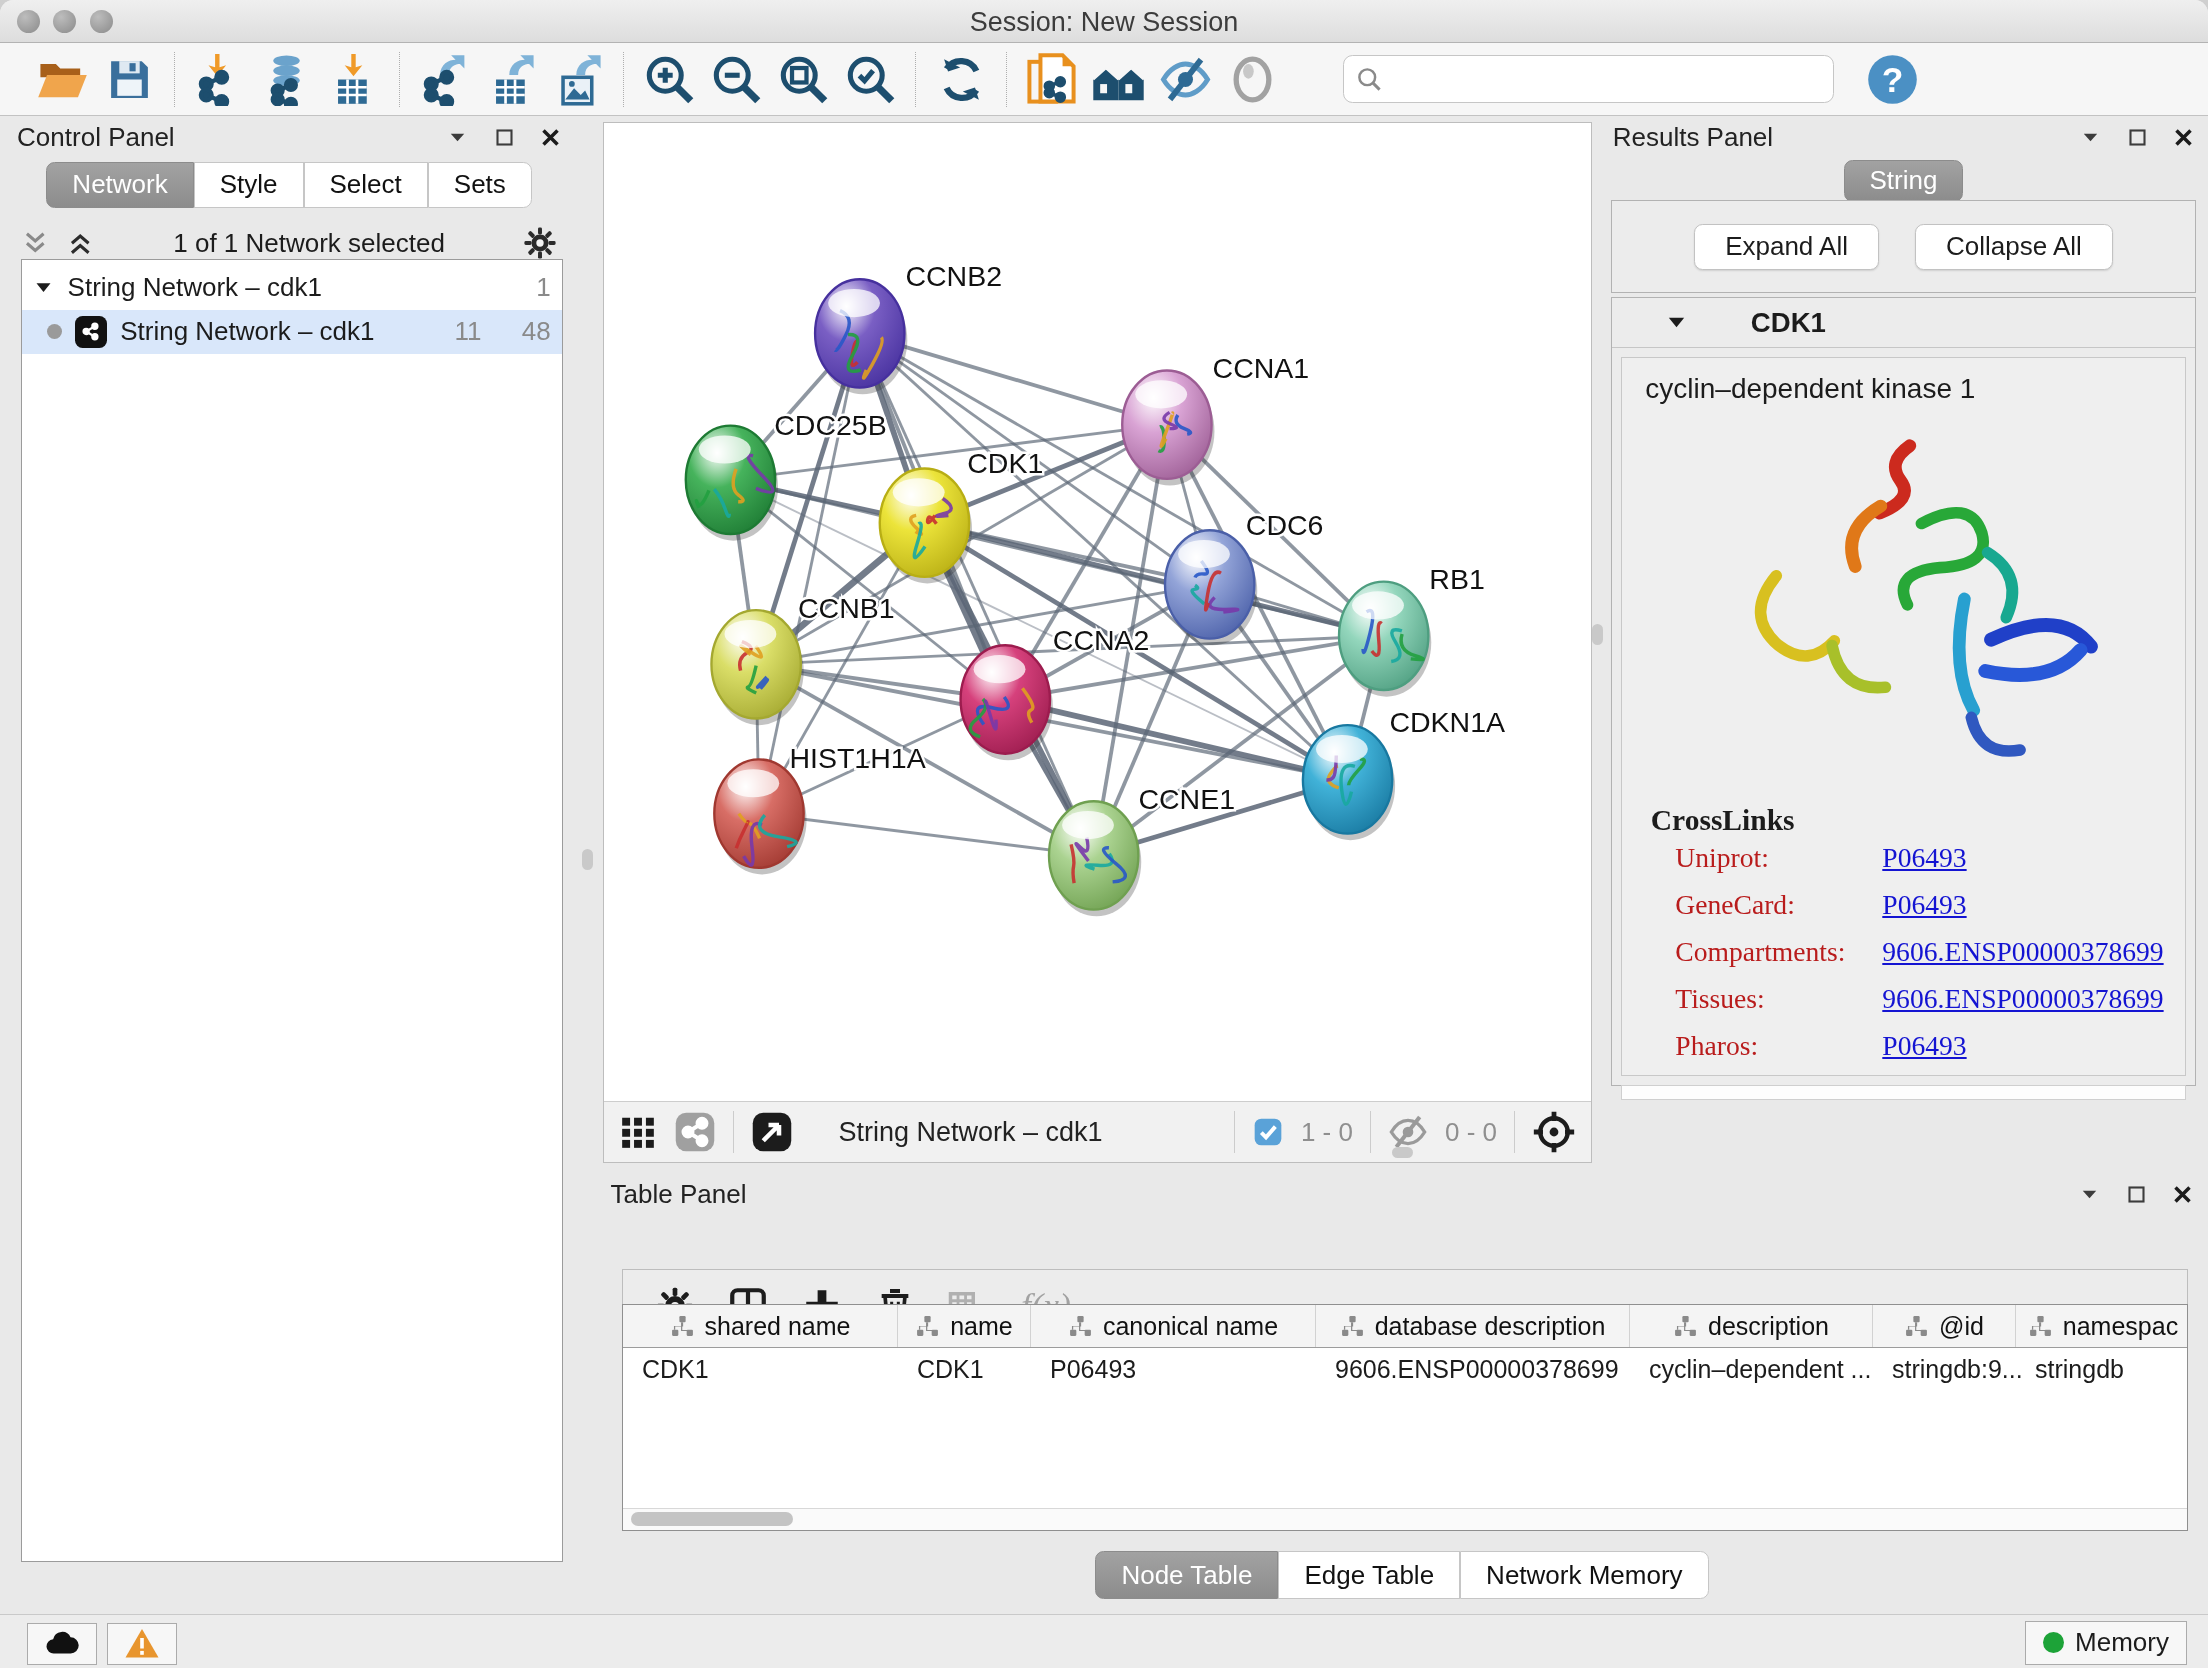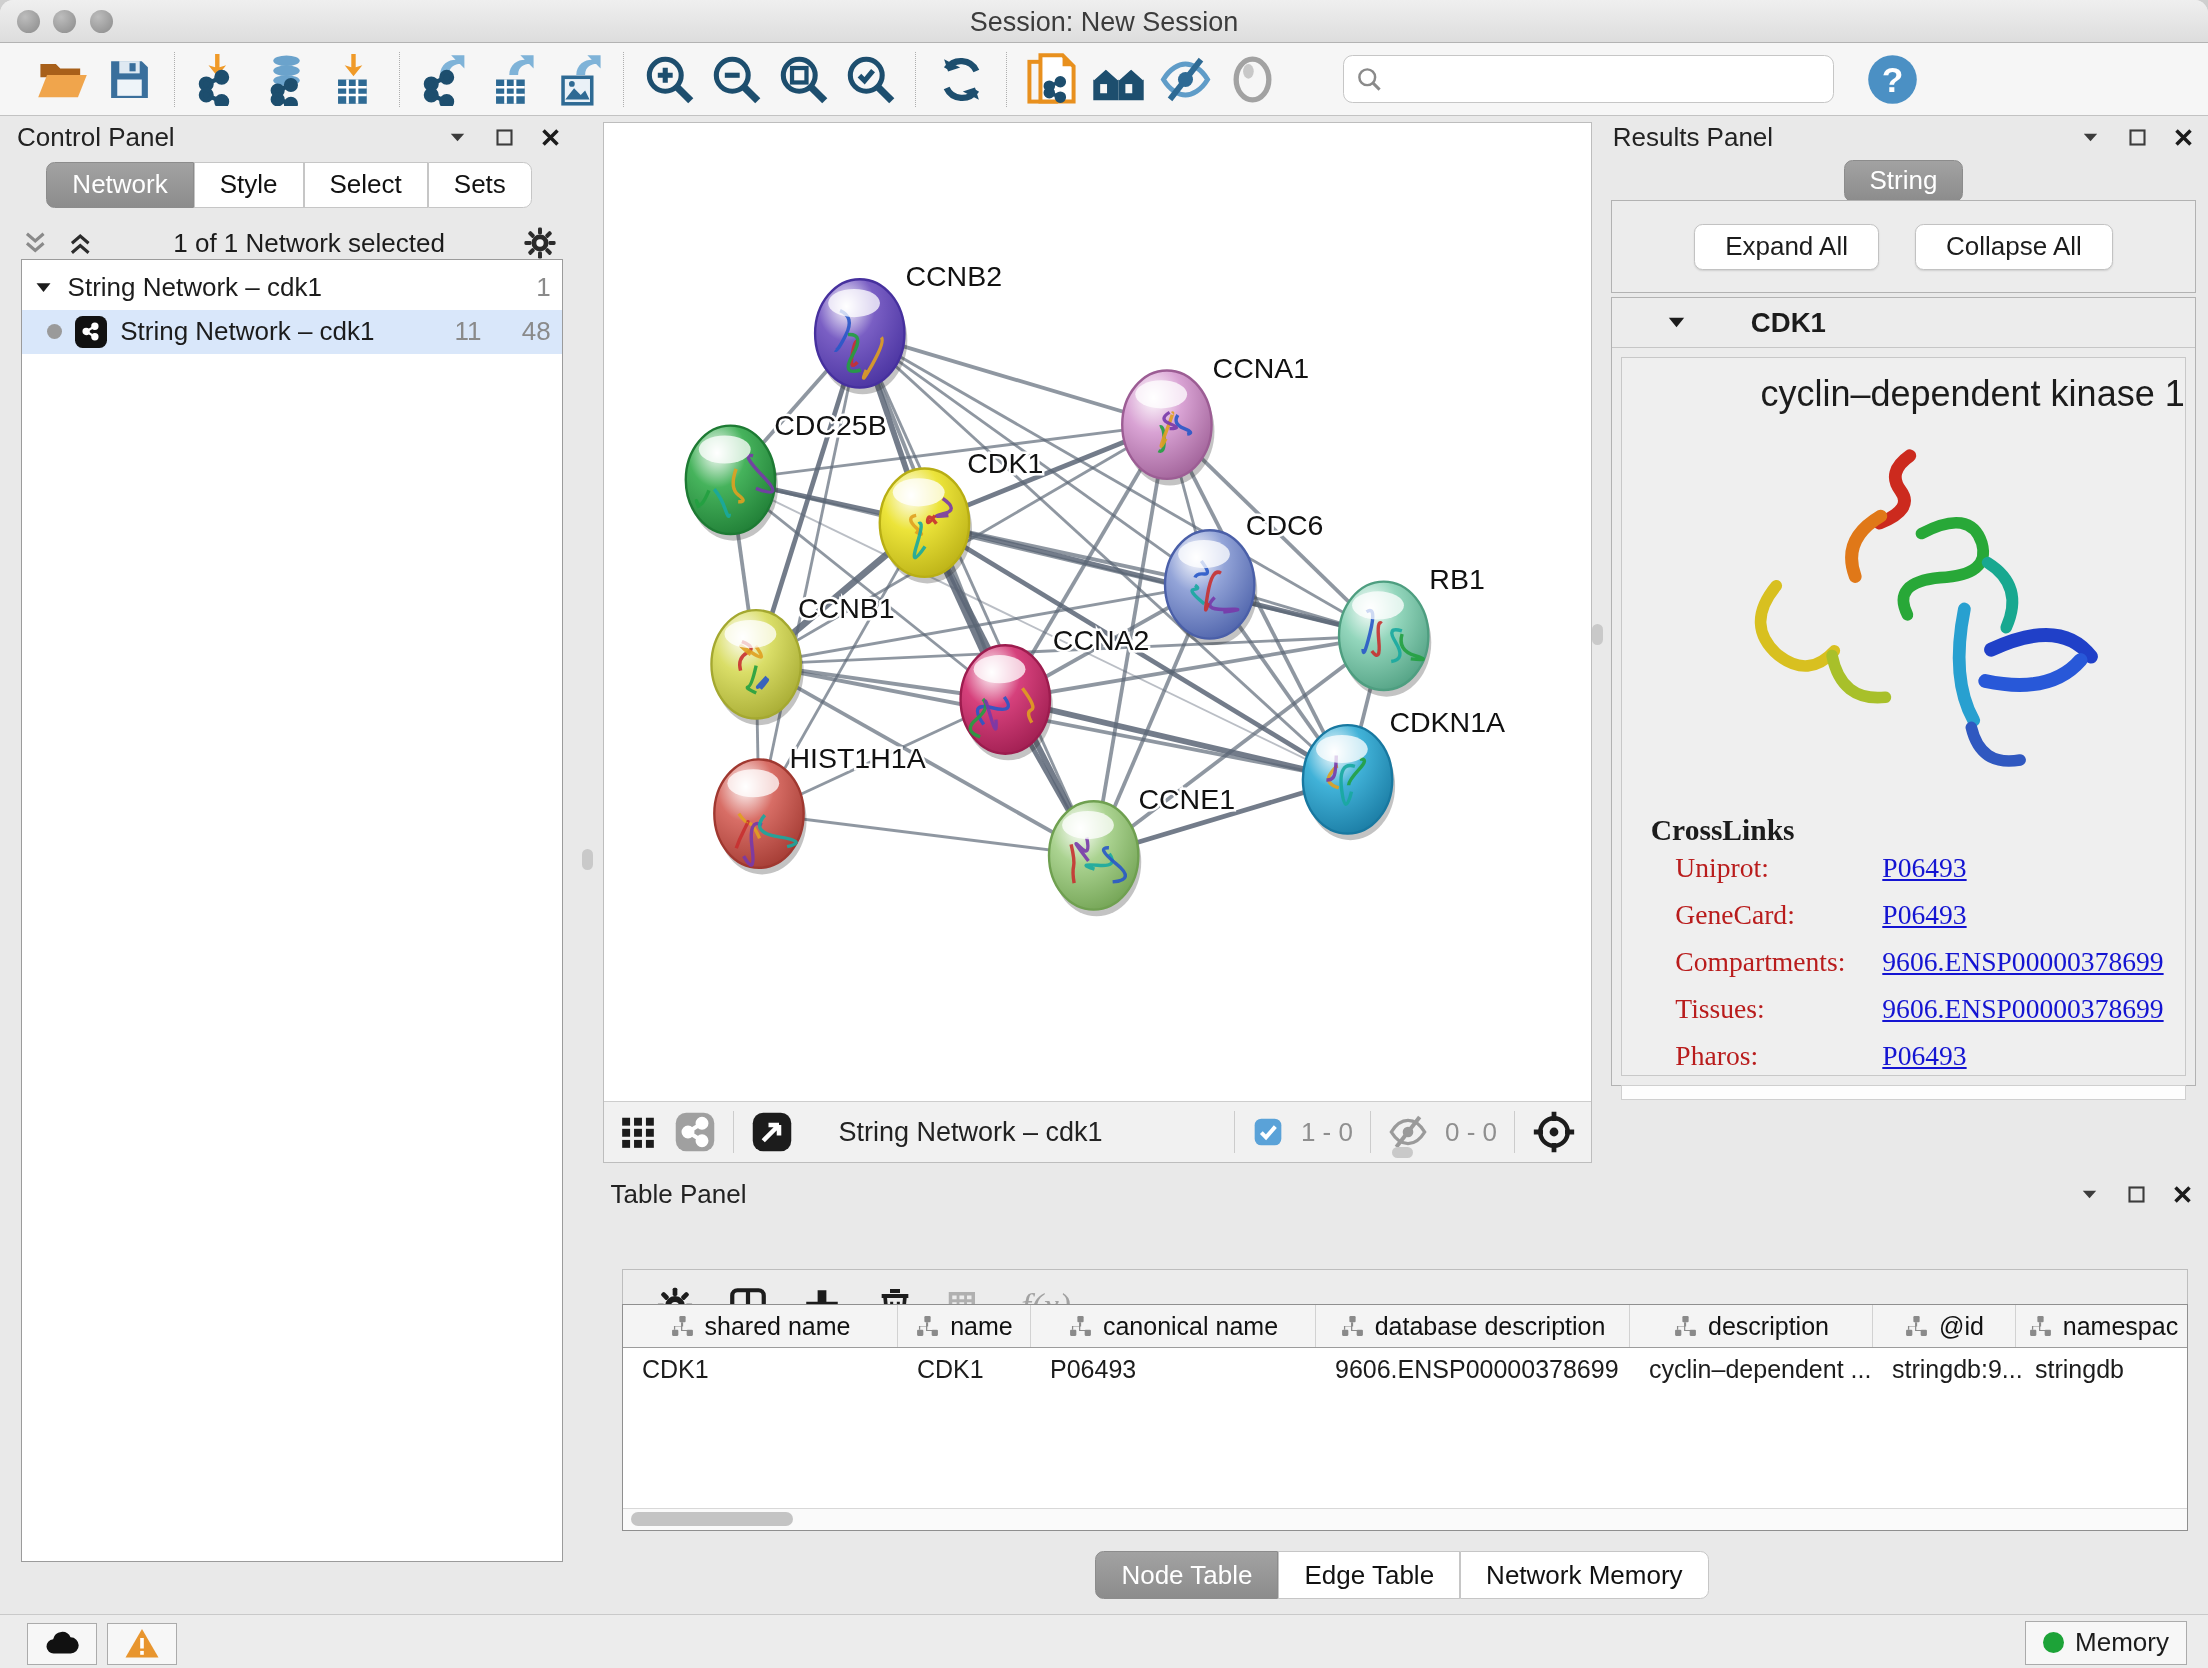--- a/index.html
+++ b/index.html
@@ -58,21 +58,21 @@
   .rp-tab{display:flex;justify-content:center;margin-top:5.7px;}
   .rp-tab .seg{border-radius:8.6px;height:40px;}
   .rp-box1{position:absolute;left:3.8px;right:3.8px;top:80px;height:91px;background:#ececec;border:1.9px solid #b2b2b2;
            display:flex;align-items:center;justify-content:center;gap:36px;}
   .btn{height:44px;padding:0 30px;background:#fff;border:1px solid #c2c2c2;border-radius:8.6px;
        font-size:26px;display:flex;align-items:center;box-shadow:0 1px 1.9px rgba(0,0,0,.12);}
   .rp-box2{position:absolute;left:3.8px;right:3.8px;top:177px;bottom:23px;background:#ececec;border:1.9px solid #b2b2b2;}
   .rp-sec-head{display:flex;align-items:center;height:49px;border-bottom:1.9px solid #c6c6c6;padding-left:53px;gap:63px;}
   .rp-sec-head .gname{font-size:27.6px;font-weight:bold;}
   .rp-inner{position:absolute;left:9.5px;right:9.5px;top:59px;bottom:9.5px;background:#efefef;border:1px solid #c8c8c8;overflow:hidden;}
-  .rp-desc{font-size:36px;padding:15px 0 0 23px;text-align:right;}
+  .rp-desc{font-size:28px;padding:15px 0 0 23px;}
   .xl-title{font-family:"Liberation Serif","DejaVu Serif",serif;font-weight:bold;font-size:29.5px;margin:15px 0 5.7px 28.5px;}
   .xl-row{display:flex;font-family:"Liberation Serif","DejaVu Serif",serif;font-size:27.6px;margin:0 0 15px 53px;}
   .xl-row .lab{width:207px;color:#b91c1c;}
   .xl-row a{color:#1414d2;text-decoration:underline;}
   .rp-scroll{position:absolute;left:9.5px;right:9.5px;bottom:-15px;height:13.3px;background:#fdfdfd;border:1px solid #cfcfcf;}
   
   .table-panel{position:absolute;left:603px;top:1177px;width:1598px;height:430px;}
   .tp-head{display:flex;justify-content:space-between;align-items:center;height:34px;padding:0 7.6px;gap:18px;}
   .tp-toolbar{position:absolute;left:19px;right:13.3px;top:44px;height:72px;background:#ececec;border:1.9px solid #bdbdbd;
               display:flex;align-items:center;gap:32px;padding-left:32px;margin-top:48px;}

